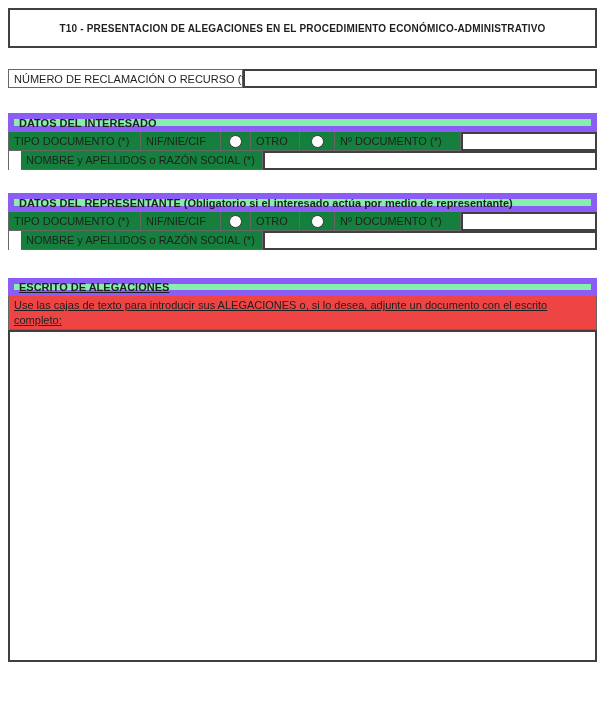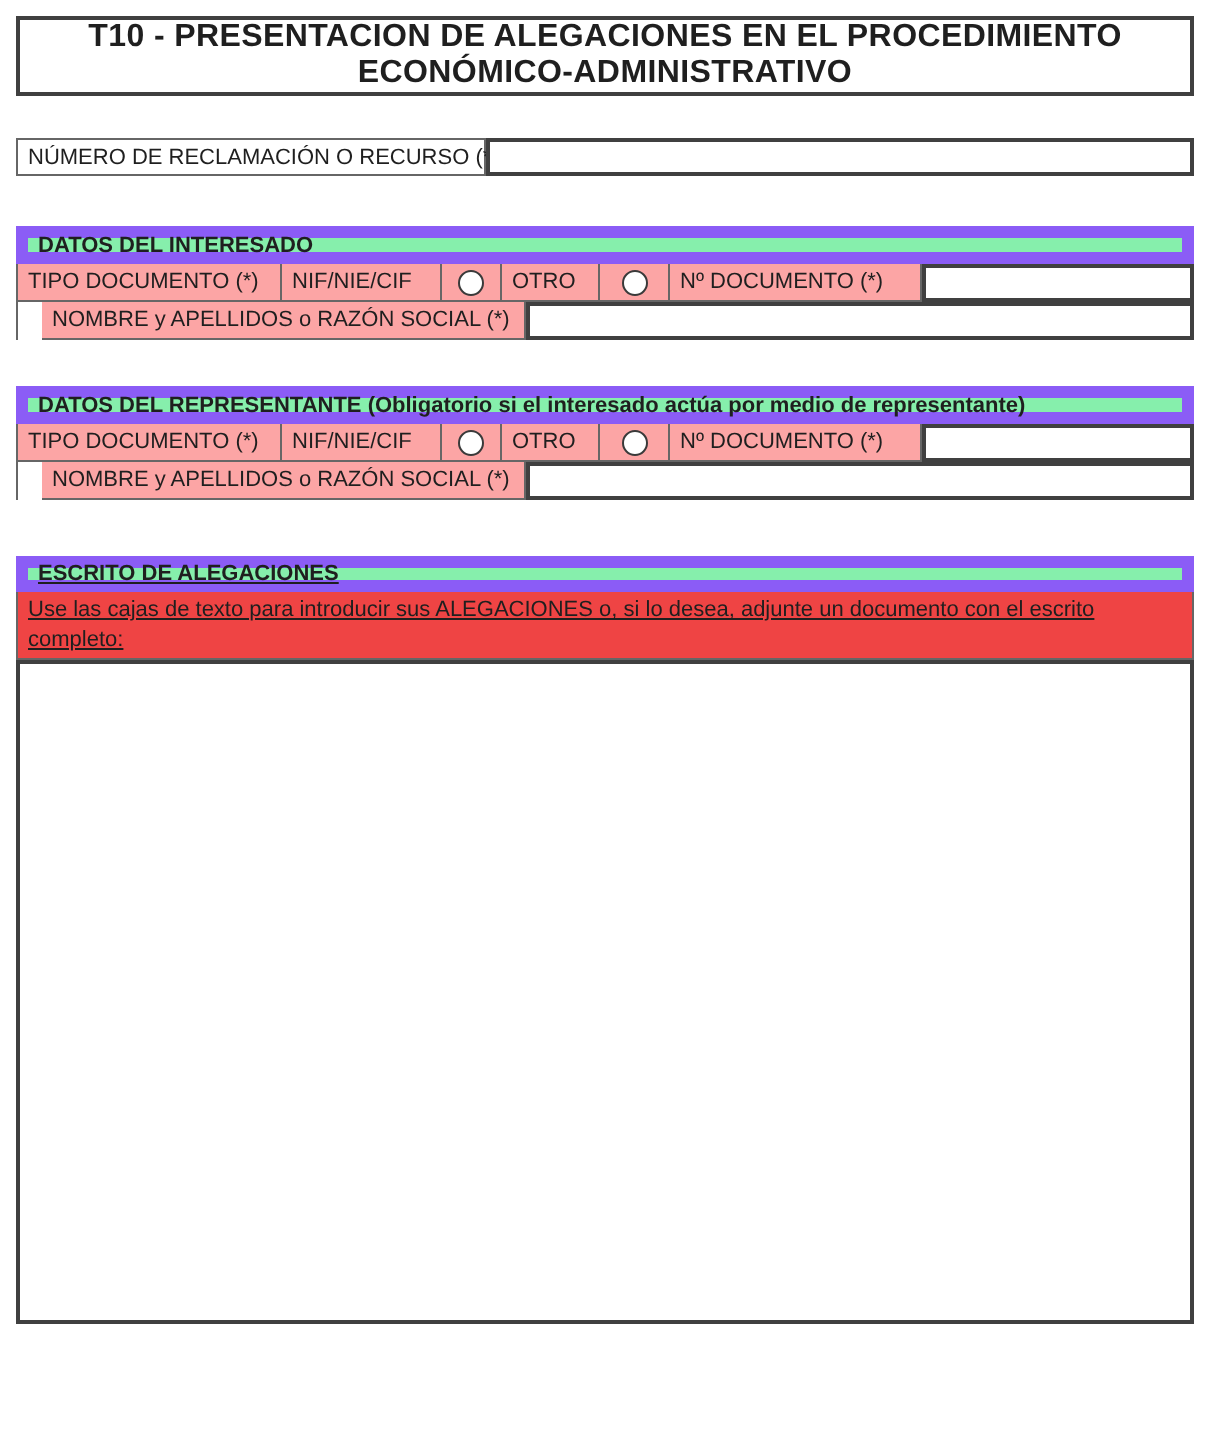--- a/index.html
+++ b/index.html
@@ -14,21 +14,21 @@
     overflow: hidden;
   }
   .title-box {
     margin: 8px 9px 0 8px;
     height: 40px;
     border: 2px solid #404040;
     display: flex;
     align-items: center;
     justify-content: center;
     font-weight: bold;
-    font-size: 16px;
+    font-size: 10px;
     letter-spacing: 0.2px;
     text-align: center;
   }
   .remision-row {
     margin: 30px 9px 0 8px;
     height: 19px;
     display: flex;
     align-items: center;
     justify-content: space-between;
   }
@@ -66,21 +66,21 @@
     white-space: nowrap;
   }
   .trow { display: flex; height: 19px; border-left: 1px solid #666666; }
   .cell {
     border-right: 1px solid #666666;
     border-bottom: 1px solid #666666;
     display: flex;
     align-items: center;
     padding-left: 5px;
     white-space: nowrap;
-    background: #fca5a5;
+    background: #15803d;
   }
   .cell.center { justify-content: center; padding-left: 0; }
   .w-tipo   { width: 132px; }
   .w-nif    { width: 80px; }
   .w-radio1 { width: 30px; }
   .w-otro   { width: 49px; }
   .w-radio2 { width: 35px; }
   .w-num    { width: 126px; }
   .w-nombre { width: 242px; margin-left: 12px; }
   .trow .inputbox { flex: 1; height: 19px; }

